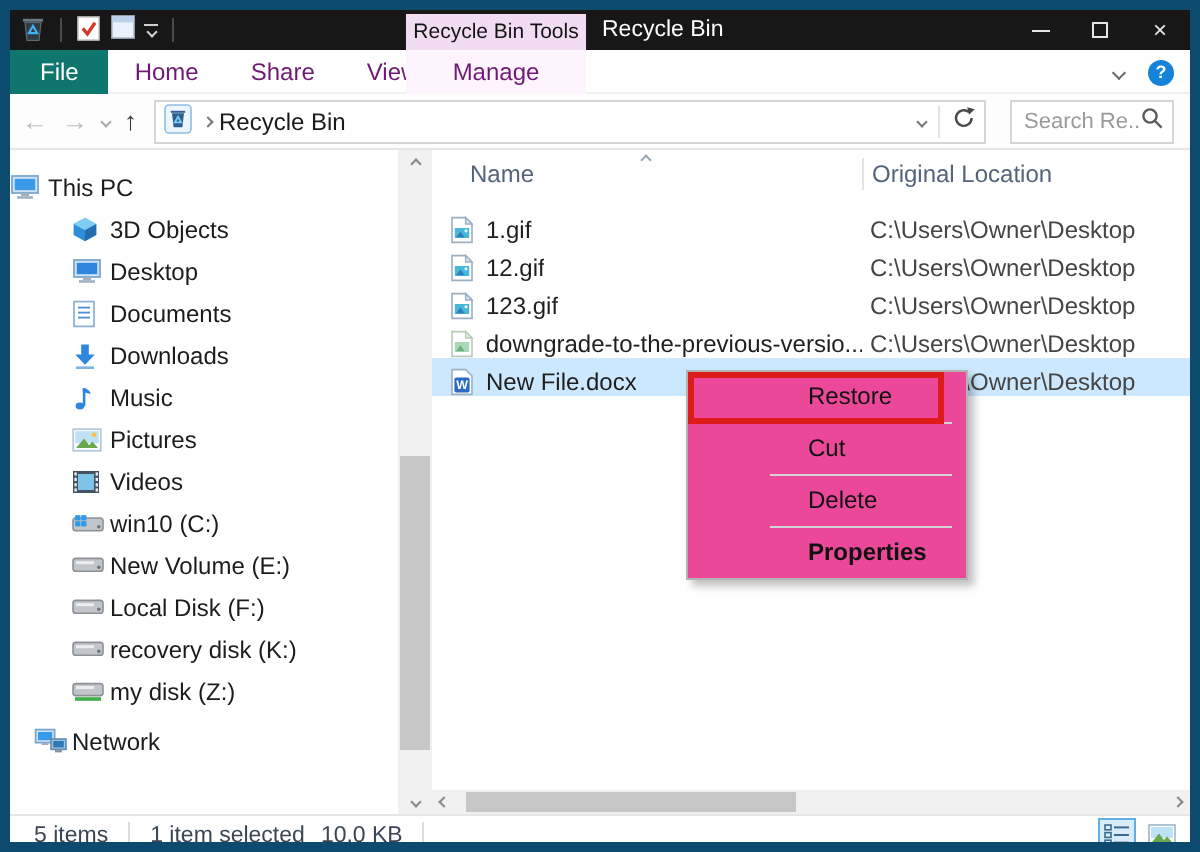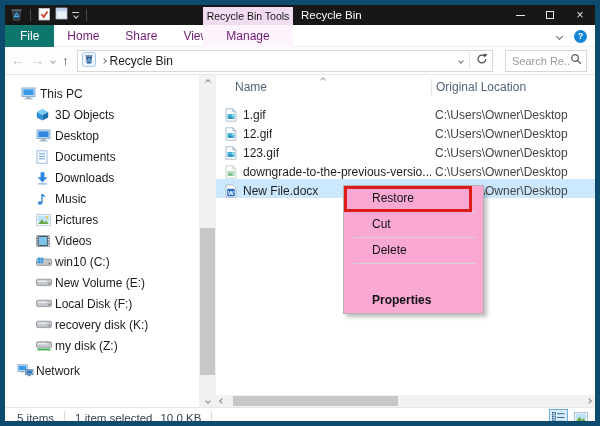--- a/index.html
+++ b/index.html
@@ -39,21 +39,21 @@
   .addr-text { margin-left:4px; color:#1a1a1a; }
   .addr-right { margin-left:auto; display:flex; align-items:center; gap:6px; }
   .addr-div { width:1px; height:16px; background:#e3e3e3; }
   .searchbox { width:82px; height:22px; border:1px solid #d6d6d6; background:#fff; margin-left:12px; margin-right:2px;
                display:flex; align-items:center; padding:0 4px 0 6px; }
   .search-ph { flex:1; color:#9a9a9a; font-size:11px; white-space:nowrap; overflow:hidden; }
 
   
   .main { display:flex; height:320px; }
   .sidebar { width:194px; background:#fff; padding-top:8px; overflow:hidden; }
-  .side-item { height:21px; display:flex; align-items:center; padding-left:16px; cursor:default; }
+  .side-item { height:21px; display:flex; align-items:center; cursor:default; }
   .side-item.lvl-1 { padding-left:31px; }
   .side-item.gap-before { margin-top:4px; padding-left:12px; }
   .side-icon { width:19px; display:flex; align-items:center; }
   .side-label { font-size:12px; color:#1c1c1c; white-space:nowrap; }
 
   .vscroll { width:17px; background:#f1f1f1; position:relative; }
   .vscroll .thumb { position:absolute; left:1px; top:153px; width:15px; height:147px; background:#c7c7c7; }
   .scroll-arrow { position:absolute; left:0; width:17px; height:14px; display:flex; align-items:center; justify-content:center; }
 
   .filelist { flex:1; position:relative; background:#fff; }
@@ -79,24 +79,24 @@
 
   .statusbar { height:20px; background:#fff; border-top:1px solid #e6e6e6; display:flex; align-items:center;
                padding-left:12px; font-size:11.5px; color:#3a4654; position:relative; }
   .sb-sep { width:1px; height:13px; background:#dcdcdc; margin:0 10px; }
   .sb-size { margin-left:8px; }
   .view-btns { position:absolute; right:5px; top:1px; display:flex; gap:3px; }
   .view-btn { width:19px; height:17px; display:flex; align-items:center; justify-content:center; }
   .view-btn.selected { border:1px solid #66aee0; background:#d9ecfb; }
 
   
-  .contextmenu { position:absolute; left:338px; top:180px; width:141px; background:#f9a8d4;
-                 border:1px solid #b3b3b3; box-shadow:3px 3px 4px rgba(0,0,0,0.25); z-index:10; }
+  .contextmenu { position:absolute; left:338px; top:180px; width:141px; background:#ec4899;
+                 border:1px solid #b3b3b3; box-shadow:3px 3px 4px rgba(0,0,0,0.25); z-index:10;padding-left:32px; }
   .menu-item { height:25px; line-height:25px; padding-left:28px; color:#111; font-size:12px; }
-  .menu-item.bold { font-weight:bold;margin-top:24px; }
+  .menu-item.bold { font-weight:bold; }
   .menu-sep { border-top:1px solid #d4d4d4; margin:0 7px 0 9px; }
   .red-box { position:absolute; left:0px; top:0px; width:128px; height:26px; border:3px solid #de1b1b; z-index:11; }
 
   
   .chev { display:inline-block; width:5px; height:5px; border-right:1.4px solid #666; border-bottom:1.4px solid #666; }
   .chev.up { transform:rotate(-135deg); } .chev.down { transform:rotate(45deg); }
   .chev.left { transform:rotate(135deg); } .chev.right { transform:rotate(-45deg); }
   .chev.small { width:4px; height:4px; } .chev.lite { border-color:#9aa7b5; }
   .chev.white { border-color:#cfcfcf; }
 </style>

